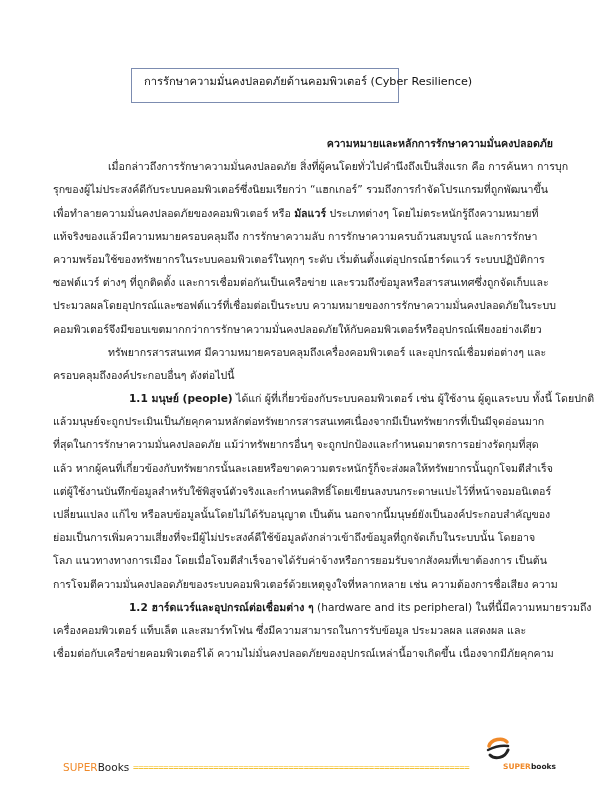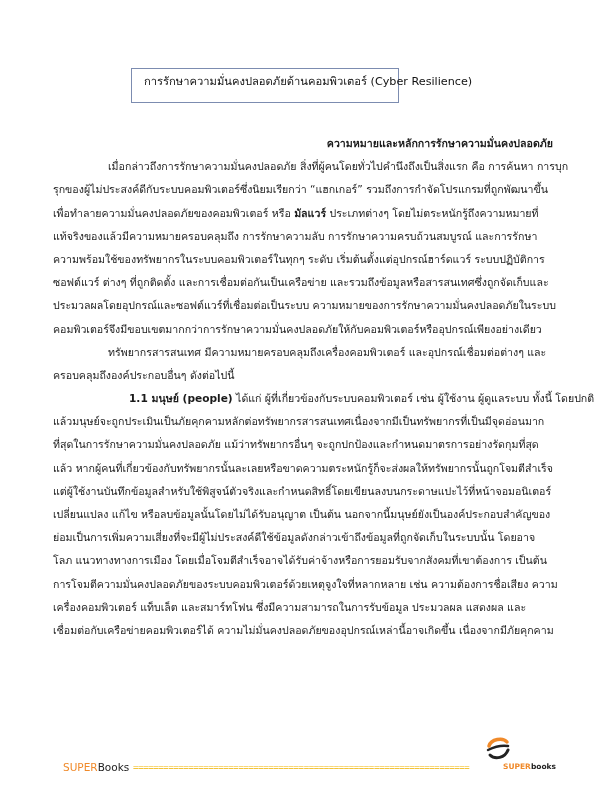--- a/index.html
+++ b/index.html
@@ -120,20 +120,21 @@
     <div class="line sub-indent"><span class="bold">1.1 มนุษย์ (people)</span><span> ได้แก่ ผู้ที่เกี่ยวข้องกับระบบคอมพิวเตอร์ เช่น ผู้ใช้งาน ผู้ดูแลระบบ ทั้งนี้ โดยปกติ</span></div>
     <div class="line">แล้วมนุษย์จะถูกประเมินเป็นภัยคุกคามหลักต่อทรัพยากรสารสนเทศเนื่องจากมีเป็นทรัพยากรที่เป็นมีจุดอ่อนมาก</div>
     <div class="line">ที่สุดในการรักษาความมั่นคงปลอดภัย แม้ว่าทรัพยากรอื่นๆ จะถูกปกป้องและกำหนดมาตรการอย่างรัดกุมที่สุด</div>
     <div class="line">แล้ว หากผู้คนที่เกี่ยวข้องกับทรัพยากรนั้นละเลยหรือขาดความตระหนักรู้ก็จะส่งผลให้ทรัพยากรนั้นถูกโจมตีสำเร็จ</div>
     <div class="line">แต่ผู้ใช้งานบันทึกข้อมูลสำหรับใช้พิสูจน์ตัวจริงและกำหนดสิทธิ์โดยเขียนลงบนกระดาษแปะไว้ที่หน้าจอมอนิเตอร์</div>
     <div class="line">เปลี่ยนแปลง แก้ไข หรือลบข้อมูลนั้นโดยไม่ได้รับอนุญาต เป็นต้น นอกจากนี้มนุษย์ยังเป็นองค์ประกอบสำคัญของ</div>
     <div class="line">ย่อมเป็นการเพิ่มความเสี่ยงที่จะมีผู้ไม่ประสงค์ดีใช้ข้อมูลดังกล่าวเข้าถึงข้อมูลที่ถูกจัดเก็บในระบบนั้น โดยอาจ</div>
     <div class="line">โลภ แนวทางทางการเมือง โดยเมื่อโจมตีสำเร็จอาจได้รับค่าจ้างหรือการยอมรับจากสังคมที่เขาต้องการ เป็นต้น</div>
     <div class="line">การโจมตีความมั่นคงปลอดภัยของระบบคอมพิวเตอร์ด้วยเหตุจูงใจที่หลากหลาย เช่น ความต้องการชื่อเสียง ความ</div>
 
+    <div class="line sub-indent"><span class="bold">1.2 ฮาร์ดแวร์และอุปกรณ์ต่อเชื่อมต่าง ๆ</span><span> (hardware and its peripheral) ในที่นี้มีความหมายรวมถึง</span></div>
     <div class="line">เครื่องคอมพิวเตอร์ แท็บเล็ต และสมาร์ทโฟน ซึ่งมีความสามารถในการรับข้อมูล ประมวลผล แสดงผล และ</div>
     <div class="line">เชื่อมต่อกับเครือข่ายคอมพิวเตอร์ได้ ความไม่มั่นคงปลอดภัยของอุปกรณ์เหล่านี้อาจเกิดขึ้น เนื่องจากมีภัยคุกคาม</div>
   </div>
 
   <svg class="logo-icon" viewBox="0 0 26 26">
     <path d="M4 10 C 6 3, 18 1, 22 6" stroke="#f08a2a" stroke-width="3.5" fill="none" stroke-linecap="round"></path>
     <path d="M3 14 C 9 11, 17 9, 23 10" stroke="#222" stroke-width="2.5" fill="none" stroke-linecap="round"></path>
     <path d="M5 19 C 10 24, 20 22, 23 14" stroke="#222" stroke-width="3" fill="none" stroke-linecap="round"></path>
   </svg>
 

